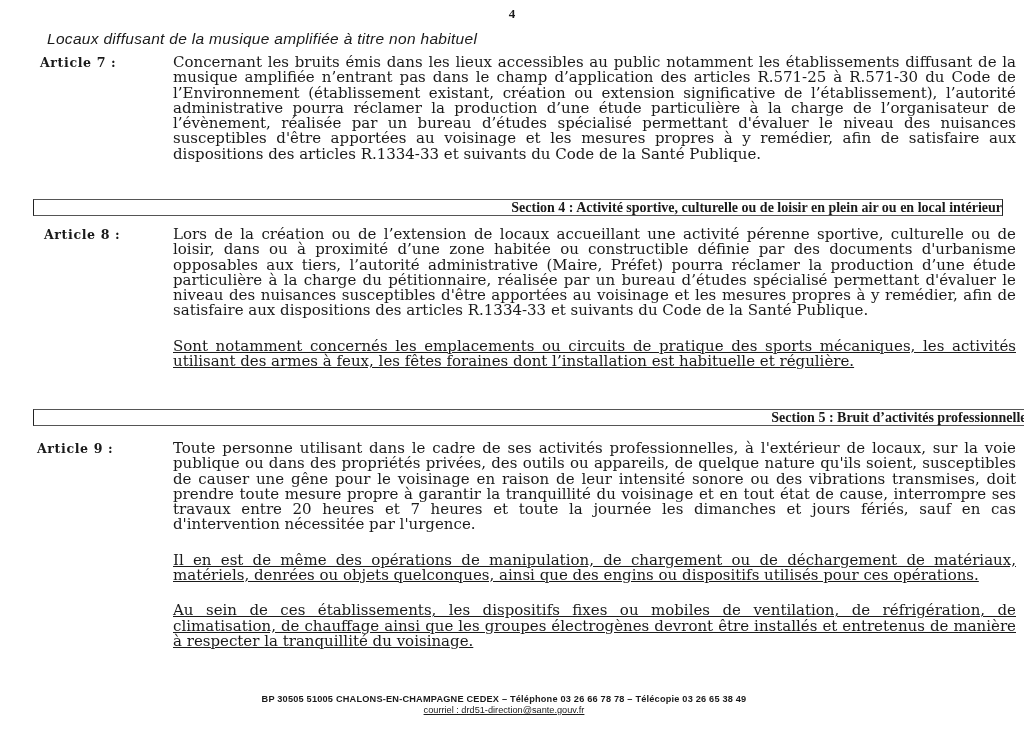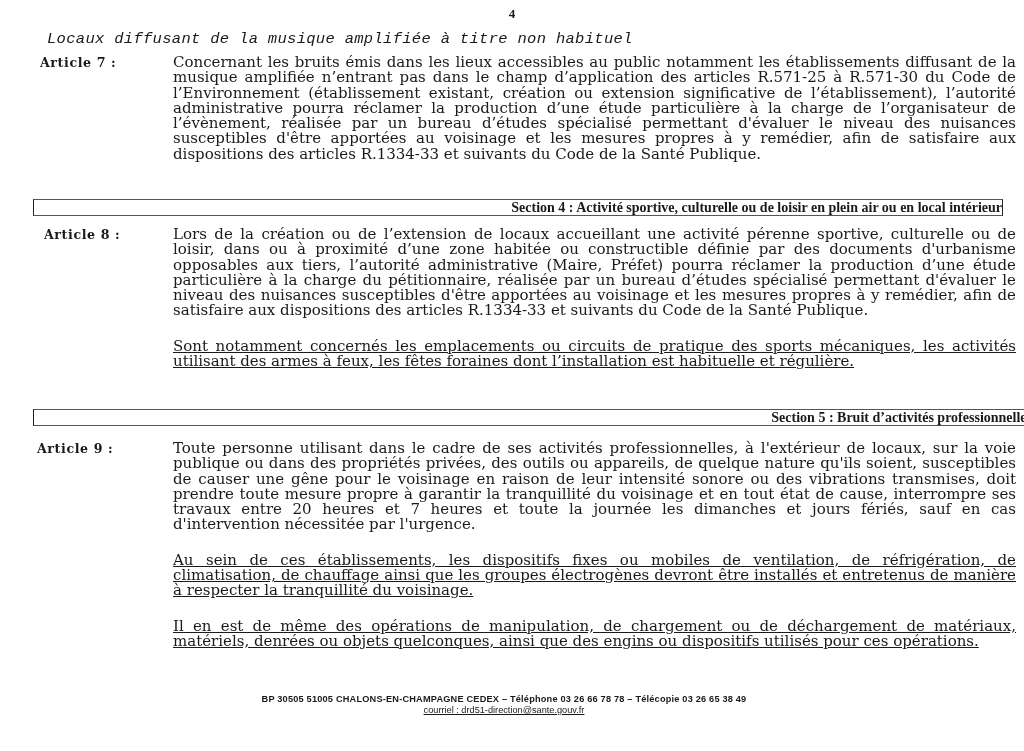--- a/index.html
+++ b/index.html
@@ -22,21 +22,21 @@
       width: 1024px;
       text-align: center;
       font-family: "Liberation Serif", serif;
       font-weight: bold;
       font-size: 13px;
     }
     .subheading {
       position: absolute;
       top: 30px;
       left: 47px;
-      font-family: Liberation Mono, monospace;
+      font-family: Liberation Sans, sans-serif;
       font-style: italic;
       font-size: 15.5px;
       letter-spacing: 0.3px;
     }
     .article-label {
       position: absolute;
       font-family: "DejaVu Serif", serif;
       font-weight: bold;
       font-size: 12.6px;
       letter-spacing: 0.6px;
@@ -101,18 +101,18 @@
 <div class="article-body" style="top:227px; left:173px; width:843px;">
   <p>Lors de la création ou de l’extension de locaux accueillant une activité pérenne sportive, culturelle ou de loisir, dans ou à proximité d’une zone habitée ou constructible définie par des documents d'urbanisme opposables aux tiers, l’autorité administrative (Maire, Préfet) pourra réclamer la production d’une étude particulière à la charge du pétitionnaire, réalisée par un bureau d’études spécialisé permettant d'évaluer le niveau des nuisances susceptibles d'être apportées au voisinage et les mesures propres à y remédier, afin de satisfaire aux dispositions des articles R.1334-33 et suivants du Code de la Santé Publique.</p>
   <p>Sont notamment concernés les emplacements ou circuits de pratique des sports mécaniques, les activités utilisant des armes à feux, les fêtes foraines dont l’installation est habituelle et régulière.</p>
 </div>
 
 <div class="section-box" style="top:409px;padding-left:30px;">Section 5 : Bruit d’activités professionnelles</div>
 
 <div class="article-label" style="top:441px; left:37px;">Article 9 :</div>
 <div class="article-body" style="top:441px; left:173px; width:843px;">
   <p>Toute personne utilisant dans le cadre de ses activités professionnelles, à l'extérieur de locaux, sur la voie publique ou dans des propriétés privées, des outils ou appareils, de quelque nature qu'ils soient, susceptibles de causer une gêne pour le voisinage en raison de leur intensité sonore ou des vibrations transmises, doit prendre toute mesure propre à garantir la tranquillité du voisinage et en tout état de cause, interrompre ses travaux entre 20 heures et 7 heures et toute la journée les dimanches et jours fériés, sauf en cas d'intervention nécessitée par l'urgence.</p>
+  <p>Il en est de même des opérations de manipulation, de chargement ou de déchargement de matériaux, matériels, denrées ou objets quelconques, ainsi que des engins ou dispositifs utilisés pour ces opérations.</p>
   <p>Au sein de ces établissements, les dispositifs fixes ou mobiles de ventilation, de réfrigération, de climatisation, de chauffage ainsi que les groupes électrogènes devront être installés et entretenus de manière à respecter la tranquillité du voisinage.</p>
-  <p>Il en est de même des opérations de manipulation, de chargement ou de déchargement de matériaux, matériels, denrées ou objets quelconques, ainsi que des engins ou dispositifs utilisés pour ces opérations.</p>
 </div>
 
 <div class="footer footer-line1">BP 30505 51005 CHALONS-EN-CHAMPAGNE CEDEX  –  Téléphone 03 26 66 78 78 – Télécopie 03 26 65 38 49</div>
 <div class="footer footer-line2">courriel : drd51-direction@sante.gouv.fr</div>
 
 </body></html>

